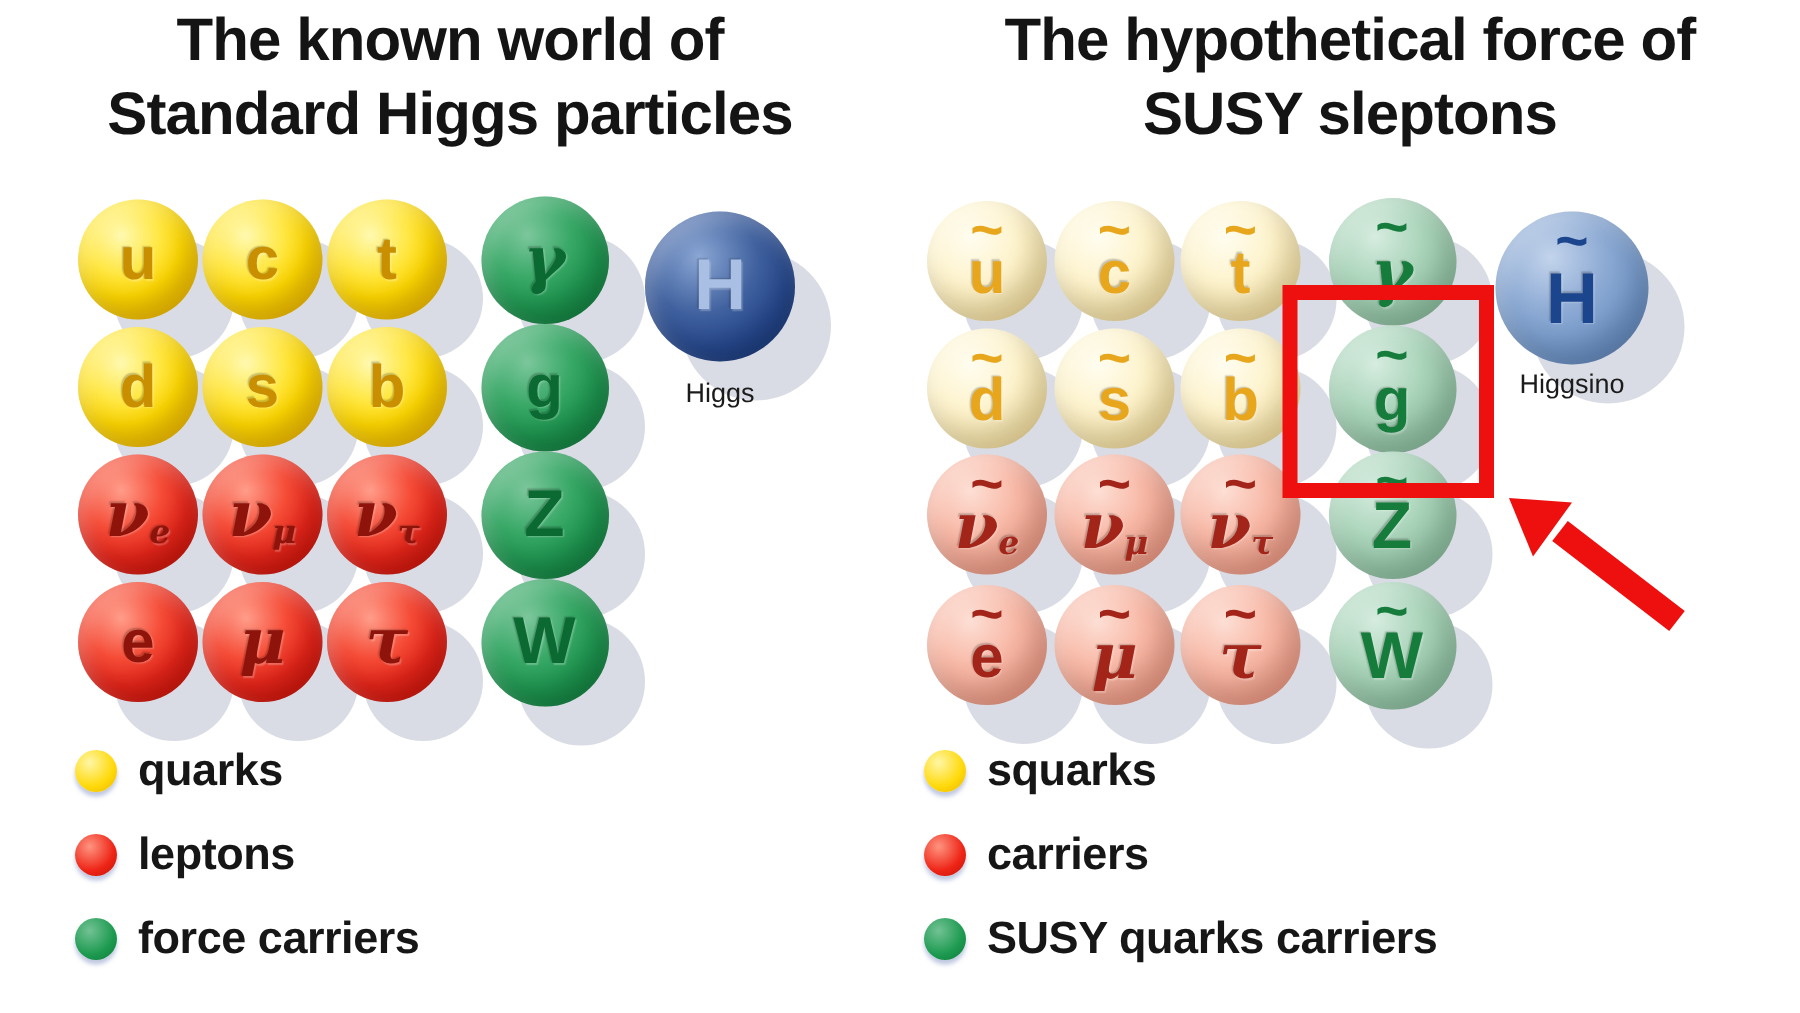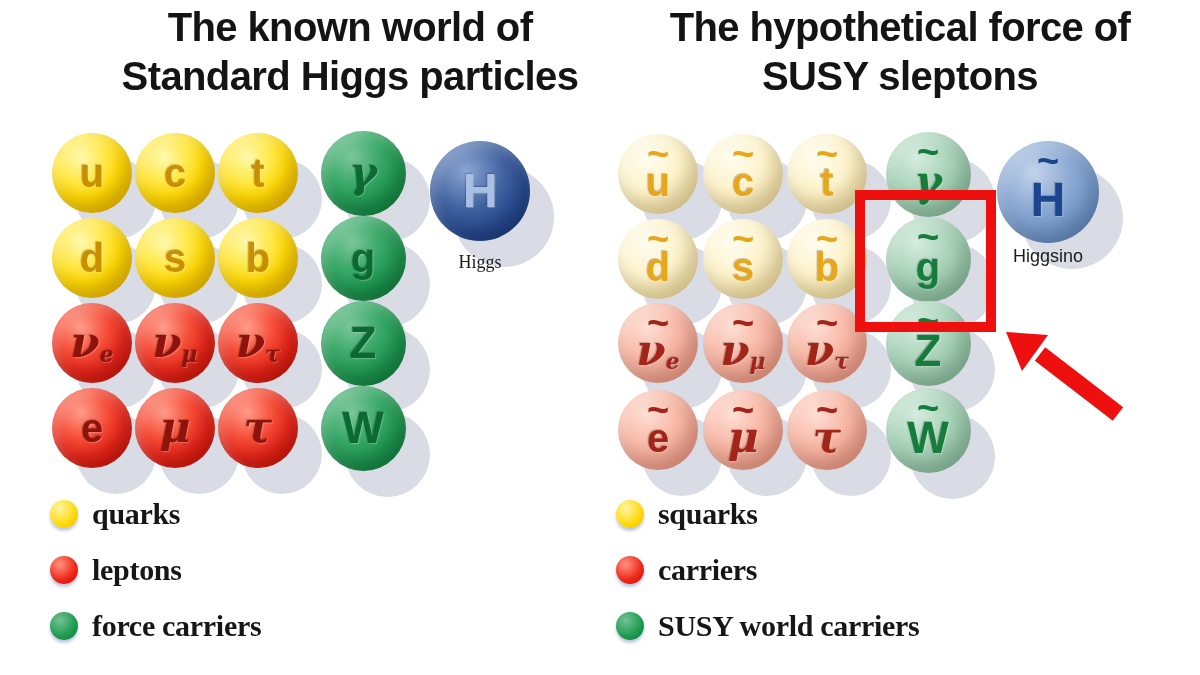--- a/index.html
+++ b/index.html
@@ -2,21 +2,21 @@
 <html><head>
 <meta charset="utf-8">
 <style>
   html,body{margin:0;padding:0;background:#ffffff;}
   #scene{position:relative;width:1200px;height:675px;background:#ffffff;overflow:hidden;
          font-family:"Liberation Sans",sans-serif;}
 
   
   .title{position:absolute;top:3px;width:600px;text-align:center;font-weight:700;
          font-size:40px;line-height:49px;color:#141414;letter-spacing:-0.6px;}
-  .title-left{left:12px;padding-left:38px;}
+  .title-left{left:0;}
   .title-right{left:600px;}
 
   
   #shadows,#spheres{position:absolute;inset:0;}
   .shadow{position:absolute;border-radius:50%;background:#d9dce4;z-index:1;}
   .sphere{position:absolute;border-radius:50%;z-index:2;
           box-shadow:inset -8px -12px 16px rgba(0,0,0,.16), inset 5px 7px 12px rgba(255,255,255,.28);}
   .glyph{position:relative;width:100%;height:100%;display:flex;align-items:center;justify-content:center;}
   .letter{font-weight:700;font-size:40px;line-height:1;color:var(--lc);
           text-shadow:1px 1px 1px rgba(255,255,255,.25), -1px -1px 1px rgba(0,0,0,.22);}
@@ -34,30 +34,30 @@
   .c-lepton  {--lc:#8e130a;background:radial-gradient(circle at 36% 30%, #ff9d8a 0%, #f54d38 35%, #e8251a 60%, #d11309 82%, #b80d04 100%);}
   .c-force   {--lc:#0a6a31;background:radial-gradient(circle at 36% 30%, #7cc79c 0%, #3aa968 35%, #1f9751 60%, #12823f 82%, #0b6e34 100%);}
   .c-higgs   {--lc:#a9c0e4;background:radial-gradient(circle at 36% 30%, #8aa6d4 0%, #41629f 40%, #27498f 65%, #1a3a7c 85%, #122c66 100%);}
   .c-squark  {--lc:#e8a61c;background:radial-gradient(circle at 36% 30%, #fffdf0 0%, #fdf3cd 40%, #f9e6ab 70%, #f0d488 100%);}
   .c-slepton {--lc:#a3251a;background:radial-gradient(circle at 36% 30%, #fddfd5 0%, #f8b9a7 40%, #f2a18c 70%, #ea8b73 100%);}
   .c-sforce  {--lc:#157c3c;background:radial-gradient(circle at 36% 30%, #d6ecdf 0%, #aad4ba 40%, #93c5a6 70%, #7fb492 100%);}
   .c-higgsino{--lc:#1b458c;background:radial-gradient(circle at 36% 30%, #c3d4ec 0%, #8aa8d2 40%, #6d93c6 70%, #5379b0 100%);}
 
   
   .big-label{position:absolute;width:140px;text-align:center;font-size:18px;color:#1b1b1b;z-index:6;}
-  .big-label-left{left:410px;top:252px;font-family:Liberation Serif, serif;}
+  .big-label-left{left:410px;top:252px;}
   .big-label-right{left:978px;top:246px;}
 
   
   .highlight-box{position:absolute;left:855px;top:190px;width:141px;height:142px;
                  border:10px solid #ee0f0f;box-sizing:border-box;z-index:30;}
   .arrow{position:absolute;left:0;top:0;width:1200px;height:675px;z-index:40;pointer-events:none;}
 
   
-  .legend{position:absolute;top:497px;z-index:5;font-family:Liberation Serif, serif;}
+  .legend{position:absolute;top:497px;z-index:5;}
   .legend-left{left:50px;}
   .legend-right{left:616px;}
   .legend-item{display:flex;align-items:center;gap:14px;height:34px;margin-bottom:22px;}
   .legend-item:last-child{margin-top:5px;align-items:center;}
   .legend-label{font-weight:700;font-size:30px;color:#161616;letter-spacing:-0.3px;}
   .dot{width:28px;height:28px;border-radius:50%;box-shadow:0 3px 3px rgba(140,155,200,.55);flex:0 0 28px;}
   .dot-yellow{background:radial-gradient(circle at 35% 30%, #fff6a6, #ffd90a 60%, #e9b400);}
   .dot-red   {background:radial-gradient(circle at 35% 30%, #ff9480, #ee2517 60%, #c21005);}
   .dot-green {background:radial-gradient(circle at 35% 30%, #72c294, #1d9a50 60%, #0d7a3a);}
 </style>
@@ -330,17 +330,17 @@
     <div class="legend-item">
       <span class="dot dot-yellow"></span>
       <span class="legend-label">squarks</span>
     </div>
     <div class="legend-item">
       <span class="dot dot-red"></span>
       <span class="legend-label">carriers</span>
     </div>
     <div class="legend-item">
       <span class="dot dot-green"></span>
-      <span class="legend-label">SUSY world carriers</span>
+      <span class="legend-label">SUSY quarks carriers</span>
     </div>
   </div>
 
 </div>
 
 </body></html>

